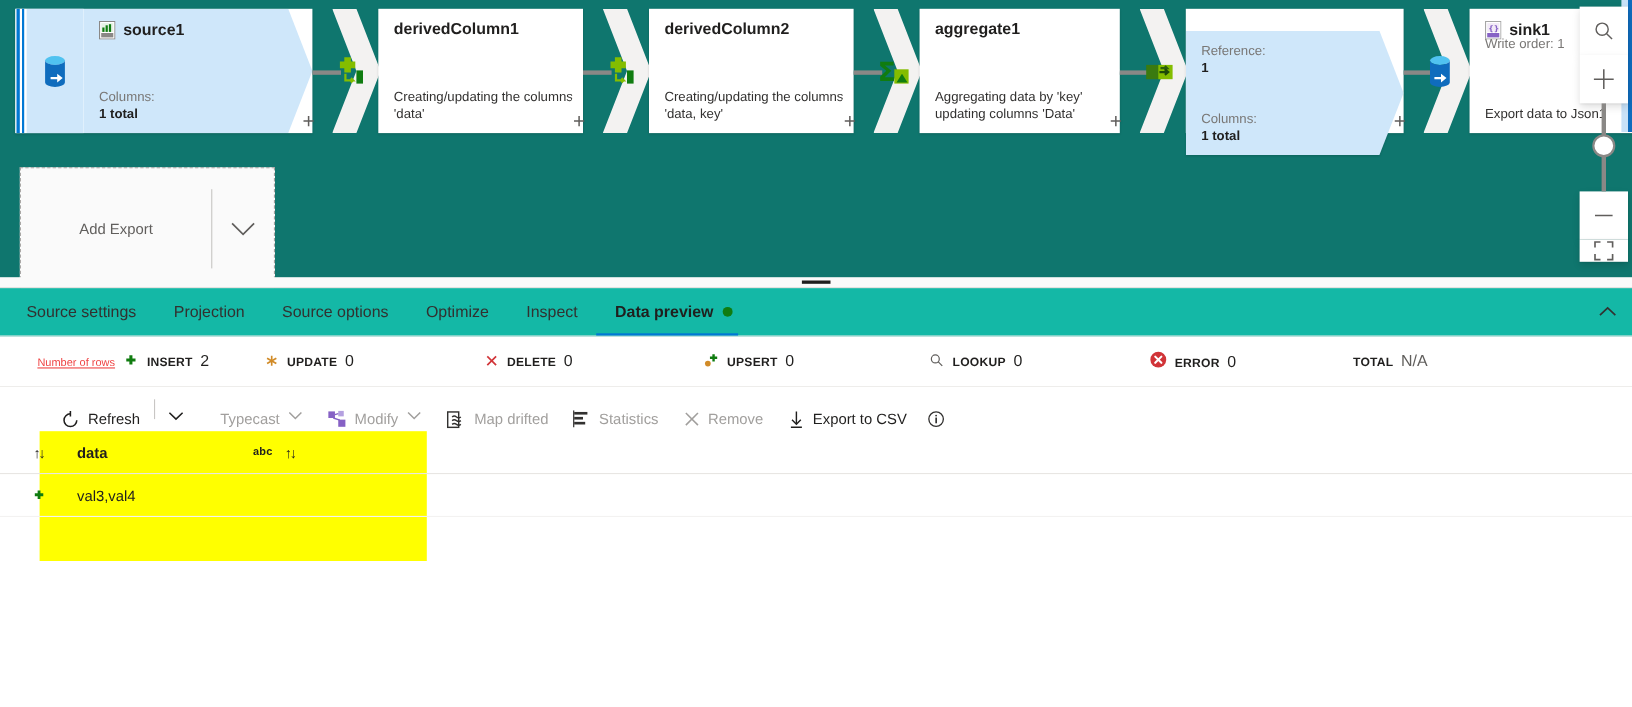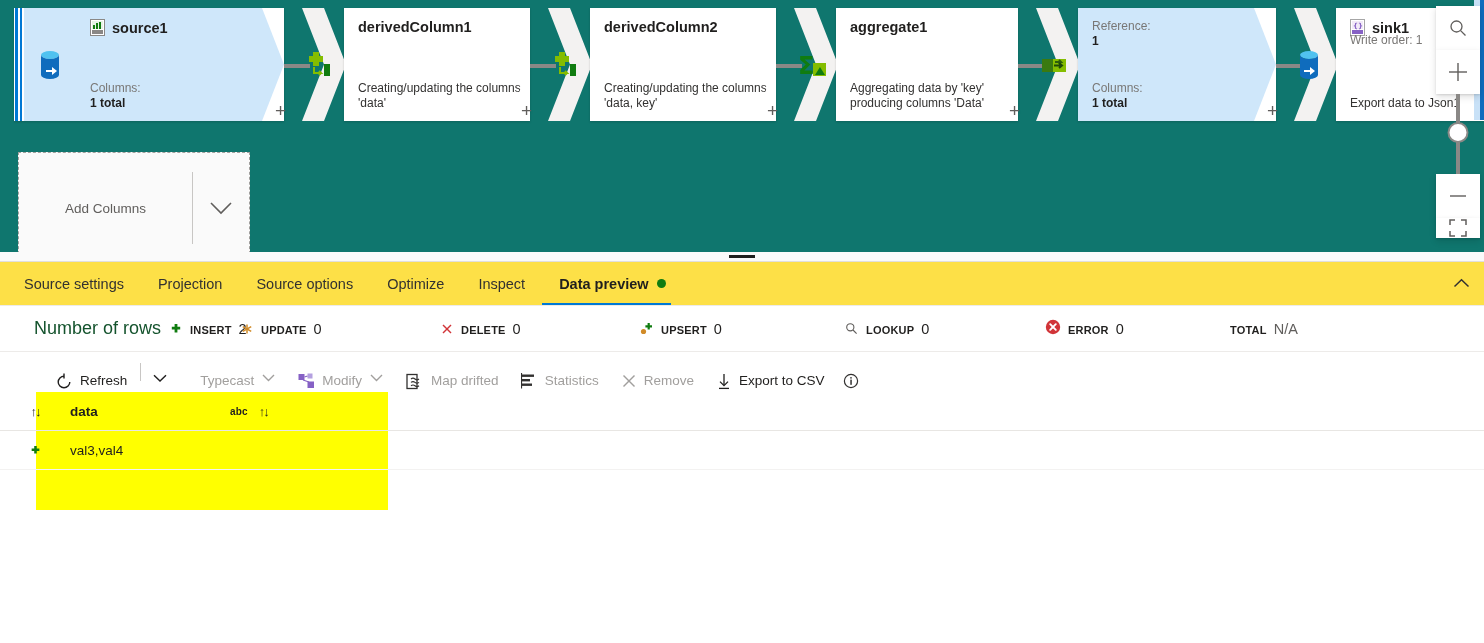--- a/index.html
+++ b/index.html
@@ -45,21 +45,21 @@
   .node-body {
     position: relative;
     height: 113px;
     padding: 11px 14px 10px 14px;
     background: #ffffff;
     clip-path: polygon(0 0, calc(100% - 22px) 0, 100% 50%, calc(100% - 22px) 100%, 0 100%);
     display: flex;
     flex-direction: column;
   }
   .node.selected .node-body { background: #cfe7fa; }
-  .node.ref .node-body { background: #cfe7fa; }
+  .node.ref .node-body { background: #cfe7fa; margin-top: 20px; }
 
   
   .sel-bar {
     width: 10px;
     background: #ffffff;
     position: relative;
     flex: 0 0 10px;
   }
   .sel-bar::before {
     content: "";
@@ -239,21 +239,21 @@
   }
 
   
   #tabbar {
     position: relative;
     height: 44px;
     border-bottom: 1px solid #edebe9;
     display: flex;
     align-items: stretch;
     padding-left: 24px;
-    background: #fde047;
+    background: #14b8a6;
   }
   .tab {
     display: flex;
     align-items: center;
     gap: 8px;
     padding: 0 17px;
     font-size: 14.5px;
     color: #323130;
     position: relative;
     white-space: nowrap;
@@ -288,21 +288,21 @@
     padding-left: 34px;
     background: #ffffff;
     font-size: 13.5px;
   }
   .stat {
     display: flex;
     align-items: baseline;
     gap: 7px;
     white-space: nowrap;
   }
-  .stat .lead { font-size: 18px; color: #14532d; }
+  .stat .lead { font-size: 10px; color: #ef4444; text-decoration: underline; }
   .stat .ico {
     position: relative; top: 1px;
     width: 15px; height: 13px;
     display: inline-flex; align-items: center; justify-content: center;
     flex: 0 0 15px;
   }
   .stat .name {
     font-size: 11px;
     font-weight: 700;
     letter-spacing: 0.2px;
@@ -485,21 +485,21 @@
       </span>
     </div>
 
     <div class="node agg">
       <div class="node-body" style="width:182px;">
         <div class="node-title plain">
           <span>aggregate1</span>
         </div>
         <div class="node-sub">
           <span>Aggregating data by 'key'</span><br>
-          <span>producing columns 'Data'</span>
+          <span>updating columns 'Data'</span>
         </div>
       </div>
       <span class="node-plus">+</span>
     </div>
 
     <div class="connector">
       <div class="conn-line"></div>
       <div class="conn-chev"></div>
       <span class="conn-icon">
         <svg width="30" height="30" viewBox="0 0 30 30">
@@ -583,21 +583,21 @@
       </svg>
     </div>
     <div class="zbtn" style="height:20px;overflow:hidden;">
       <svg width="22" height="22" viewBox="0 0 22 22">
         <path d="M3 8 V3 h5 M19 8 V3 h-5 M3 14 v5 h5 M19 14 v5 h-5" fill="none" stroke="#605e5c" stroke-width="1.5"></path>
       </svg>
     </div>
   </div>
 
   <div id="add-source">
-    <span class="as-label">Add Columns</span>
+    <span class="as-label">Add Export</span>
     <span class="as-div"></span>
     <span class="as-chev">
       <svg width="30" height="18" viewBox="0 0 30 18">
         <path d="M5 4 L15 14 L25 4" fill="none" stroke="#605e5c" stroke-width="1.6"></path>
       </svg>
     </span>
   </div>
 
   <div id="drag-handle">
     <span class="bar"></span>

